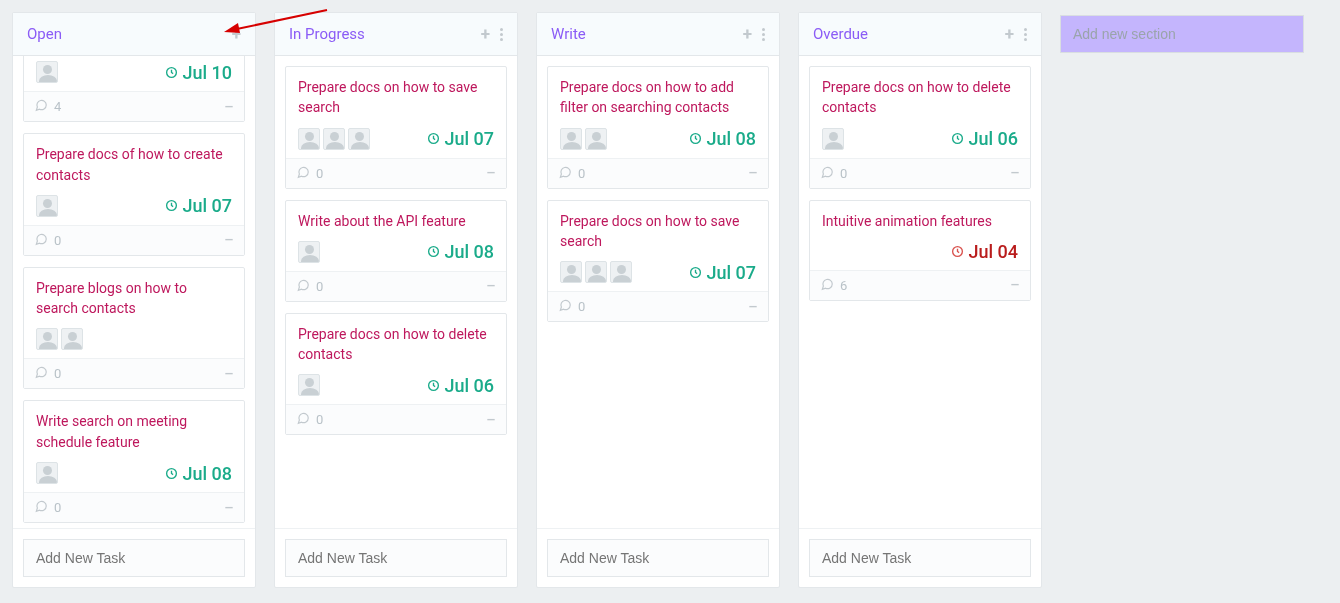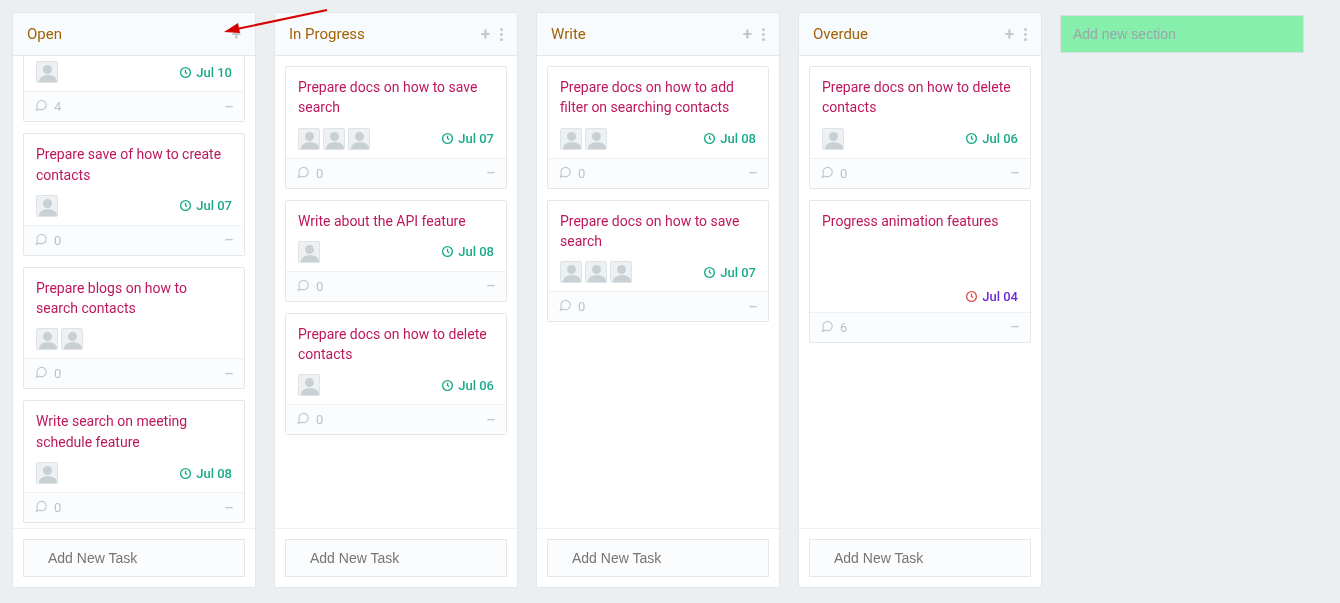--- a/index.html
+++ b/index.html
@@ -32,21 +32,21 @@
   }
   .col-header {
     padding: 12px 14px;
     background: #f7fbfd;
     border-bottom: 1px solid #e3e7ea;
     display: flex;
     align-items: center;
     justify-content: space-between;
   }
   .col-title {
-    color: #a16207;
+    color: #8b5cf6;
     font-size: 15px;
     font-weight: 400;
     text-align: center;
   }
   .col-actions {
     display: flex;
     gap: 10px;
     align-items: center;
     color: #b9c2c8;
   }
@@ -100,25 +100,25 @@
     position: absolute;
     width: 18px; height: 12px;
     background: #c9d0d4;
     border-radius: 50% 50% 0 0;
     top: 13px; left: 2px;
   }
   .date {
     display: flex;
     align-items: center;
     gap: 4px;
-    font-size: 13px;
+    font-size: 18px;
     font-weight: 500;
   }
   .date.green { color: #1aab8a; }
-  .date.red { color: #6d28d9; margin-top: 48px; }
+  .date.red { color: #b91c1c; }
   .clock-ico {
     width: 13px; height: 13px;
     display: inline-block;
   }
   .card-foot {
     border-top: 1px solid #eef1f3;
     background: #fbfcfd;
     display: flex;
     align-items: center;
     justify-content: space-between;
@@ -133,27 +133,27 @@
   }
   .minus { font-size: 18px; line-height: 10px; cursor: pointer; color: #c2c9ce; }
   .col-footer {
     padding: 10px;
     border-top: 1px solid #eef1f3;
   }
   .add-task {
     width: 100%;
     border: 1px solid #e3e7ea;
     background: #fbfcfd;
-    padding: 10px 24px;
+    padding: 10px 12px;
     color: #aab3b9;
     font-size: 14px;
     outline: none;
   }
   .new-section {
-    background: #86efac;
+    background: #c4b5fd;
     border: 1px solid #d9dee1;
     width: 244px;
     padding: 10px 12px;
     font-size: 14px;
     color: #444;
     outline: none;
     margin-top: 3px;
   }
   .new-section::placeholder { color: #9aa4ab; }
   .ellipsis-v {
@@ -218,21 +218,21 @@
         <div class="cf-left">
           <span><svg class="comment-ico" viewBox="0 0 24 24" fill="none" stroke="#c2c9ce" stroke-width="2">
                   <path d="M21 12a8 8 0 0 1-11.5 7.2L4 21l1.8-5.5A8 8 0 1 1 21 12z"></path>
                 </svg></span>
           <span>4</span>
         </div>
         <span class="minus">−</span>
       </div>
         </div>
         <div class="card">
-      <div class="card-title">Prepare save of how to create contacts</div>
+      <div class="card-title">Prepare docs of how to create contacts</div>
       <div class="card-meta">
         <div class="avatars">
               <span class="avatar"></span>
             </div>
         <span class="date green">
               <svg class="clock-ico" viewBox="0 0 24 24" fill="none" stroke="#1aab8a" stroke-width="2.5">
                 <circle cx="12" cy="12" r="9"></circle>
                 <path d="M12 7v5l3 2"></path>
               </svg>
               <span>Jul 07</span>
@@ -482,21 +482,21 @@
         <div class="cf-left">
           <span><svg class="comment-ico" viewBox="0 0 24 24" fill="none" stroke="#c2c9ce" stroke-width="2">
                   <path d="M21 12a8 8 0 0 1-11.5 7.2L4 21l1.8-5.5A8 8 0 1 1 21 12z"></path>
                 </svg></span>
           <span>0</span>
         </div>
         <span class="minus">−</span>
       </div>
         </div>
         <div class="card">
-      <div class="card-title">Progress animation features</div>
+      <div class="card-title">Intuitive animation features</div>
       <div class="card-meta">
         <div class="avatars"></div>
         <span class="date red">
               <svg class="clock-ico" viewBox="0 0 24 24" fill="none" stroke="#d9534f" stroke-width="2.5">
                 <circle cx="12" cy="12" r="9"></circle>
                 <path d="M12 7v5l3 2"></path>
               </svg>
               <span>Jul 04</span>
             </span>
       </div>

